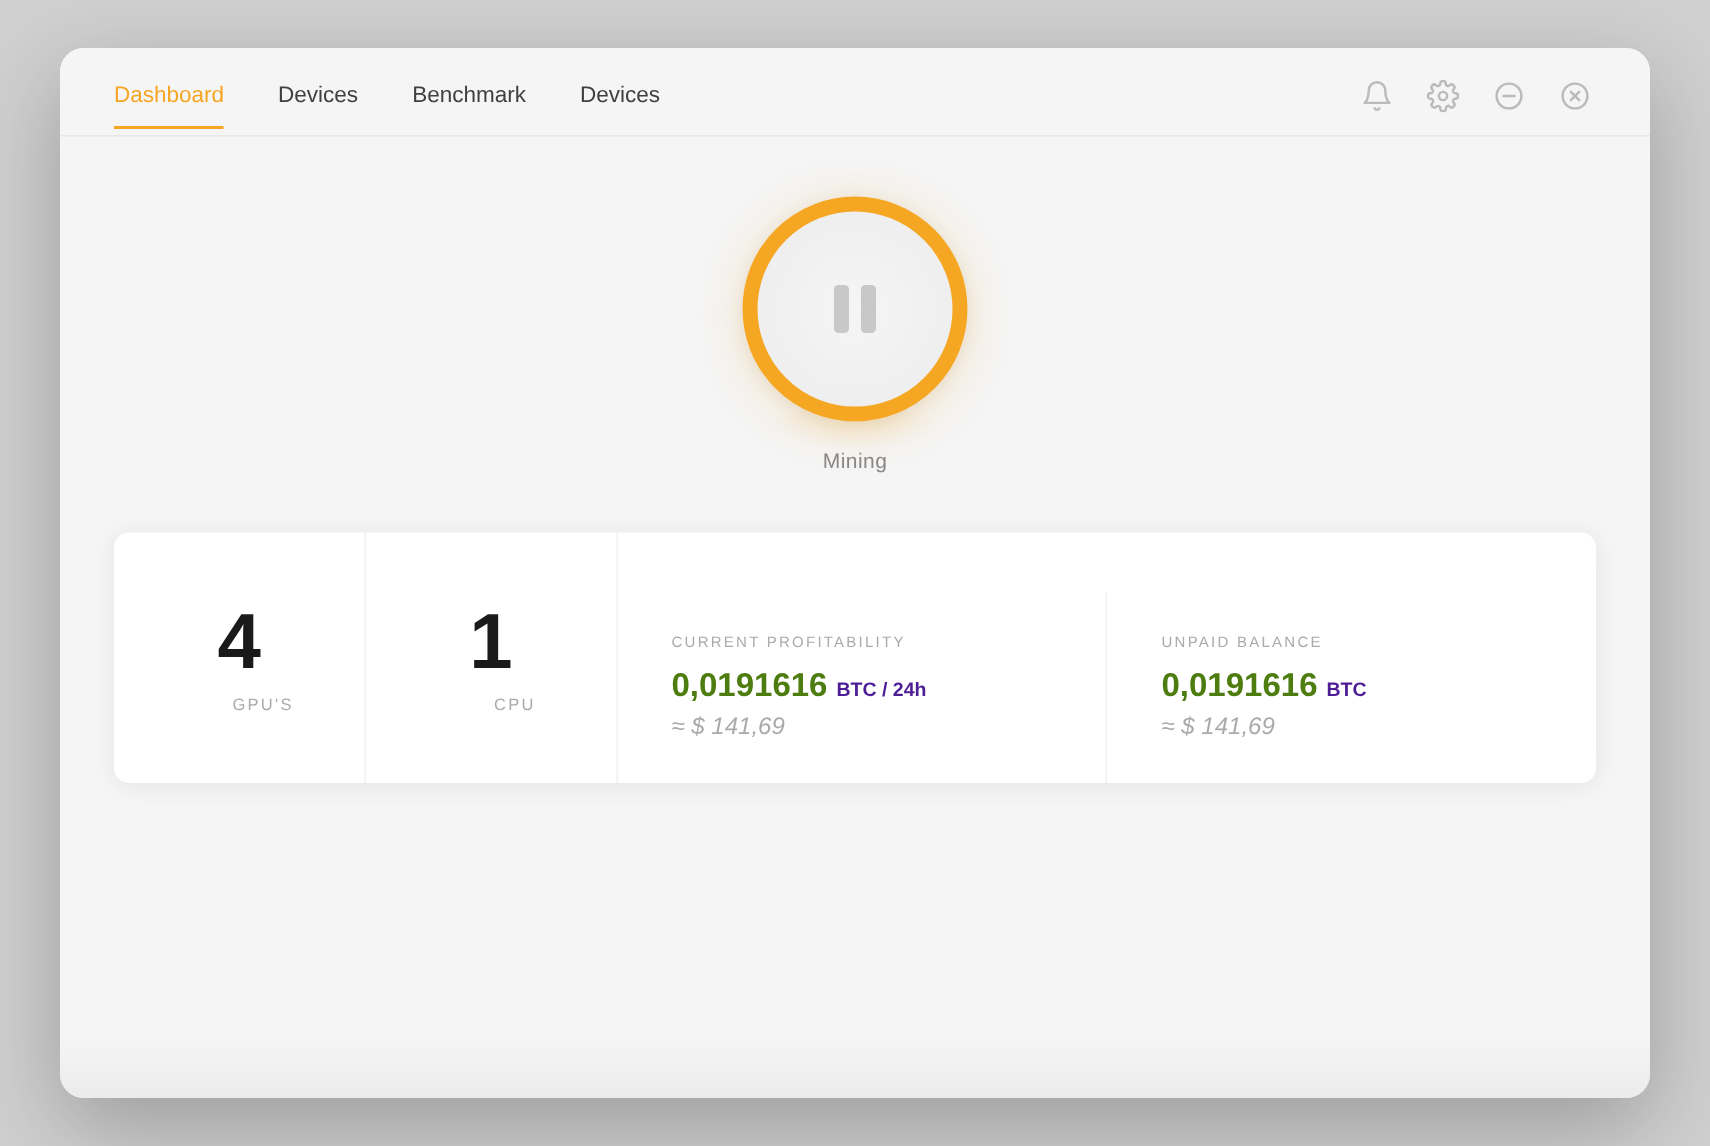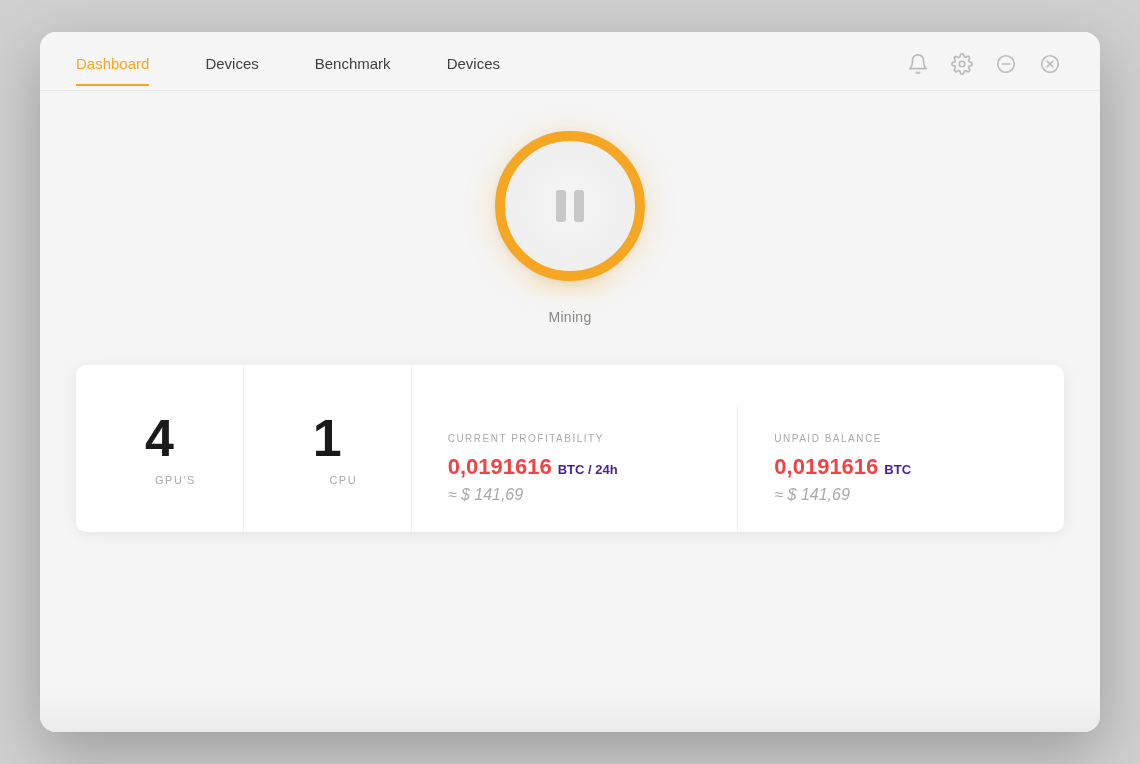--- a/index.html
+++ b/index.html
@@ -28,21 +28,21 @@
     .nav-bar {
       display: flex;
       align-items: center;
       justify-content: space-between;
       padding: 18px 36px 0 36px;
       background: #f5f5f5;
     }
 
     .nav-links {
       display: flex;
-      gap: 56px;
+      gap: 36px;
       align-items: center;
     }
 
     .nav-link {
       font-size: 15px;
       font-weight: 500;
       color: #404040;
       text-decoration: none;
       padding-bottom: 12px;
       cursor: pointer;
@@ -141,21 +141,20 @@
       height: 32px;
       background: #c8c8c8;
       border-radius: 3px;
     }
 
     .mining-label {
       font-size: 14px;
       color: #888;
       font-weight: 500;
       letter-spacing: 0.3px;
-      margin-top: 10px;
     }
 
     
     .stats-row {
       display: flex;
       width: 100%;
       background: #fff;
       border-radius: 10px;
       box-shadow: 0 2px 16px rgba(0,0,0,0.07);
       overflow: hidden;
@@ -219,21 +218,21 @@
     .stat-btc-row {
       display: flex;
       align-items: baseline;
       gap: 6px;
       margin-bottom: 6px;
     }
 
     .stat-btc-value {
       font-size: 22px;
       font-weight: 700;
-      color: #ef4444;
+      color: #4d7c0f;
     }
 
     .stat-btc-unit {
       font-size: 13px;
       font-weight: 700;
       color: #4c1d95;
     }
 
     .stat-usd {
       font-size: 16px;

